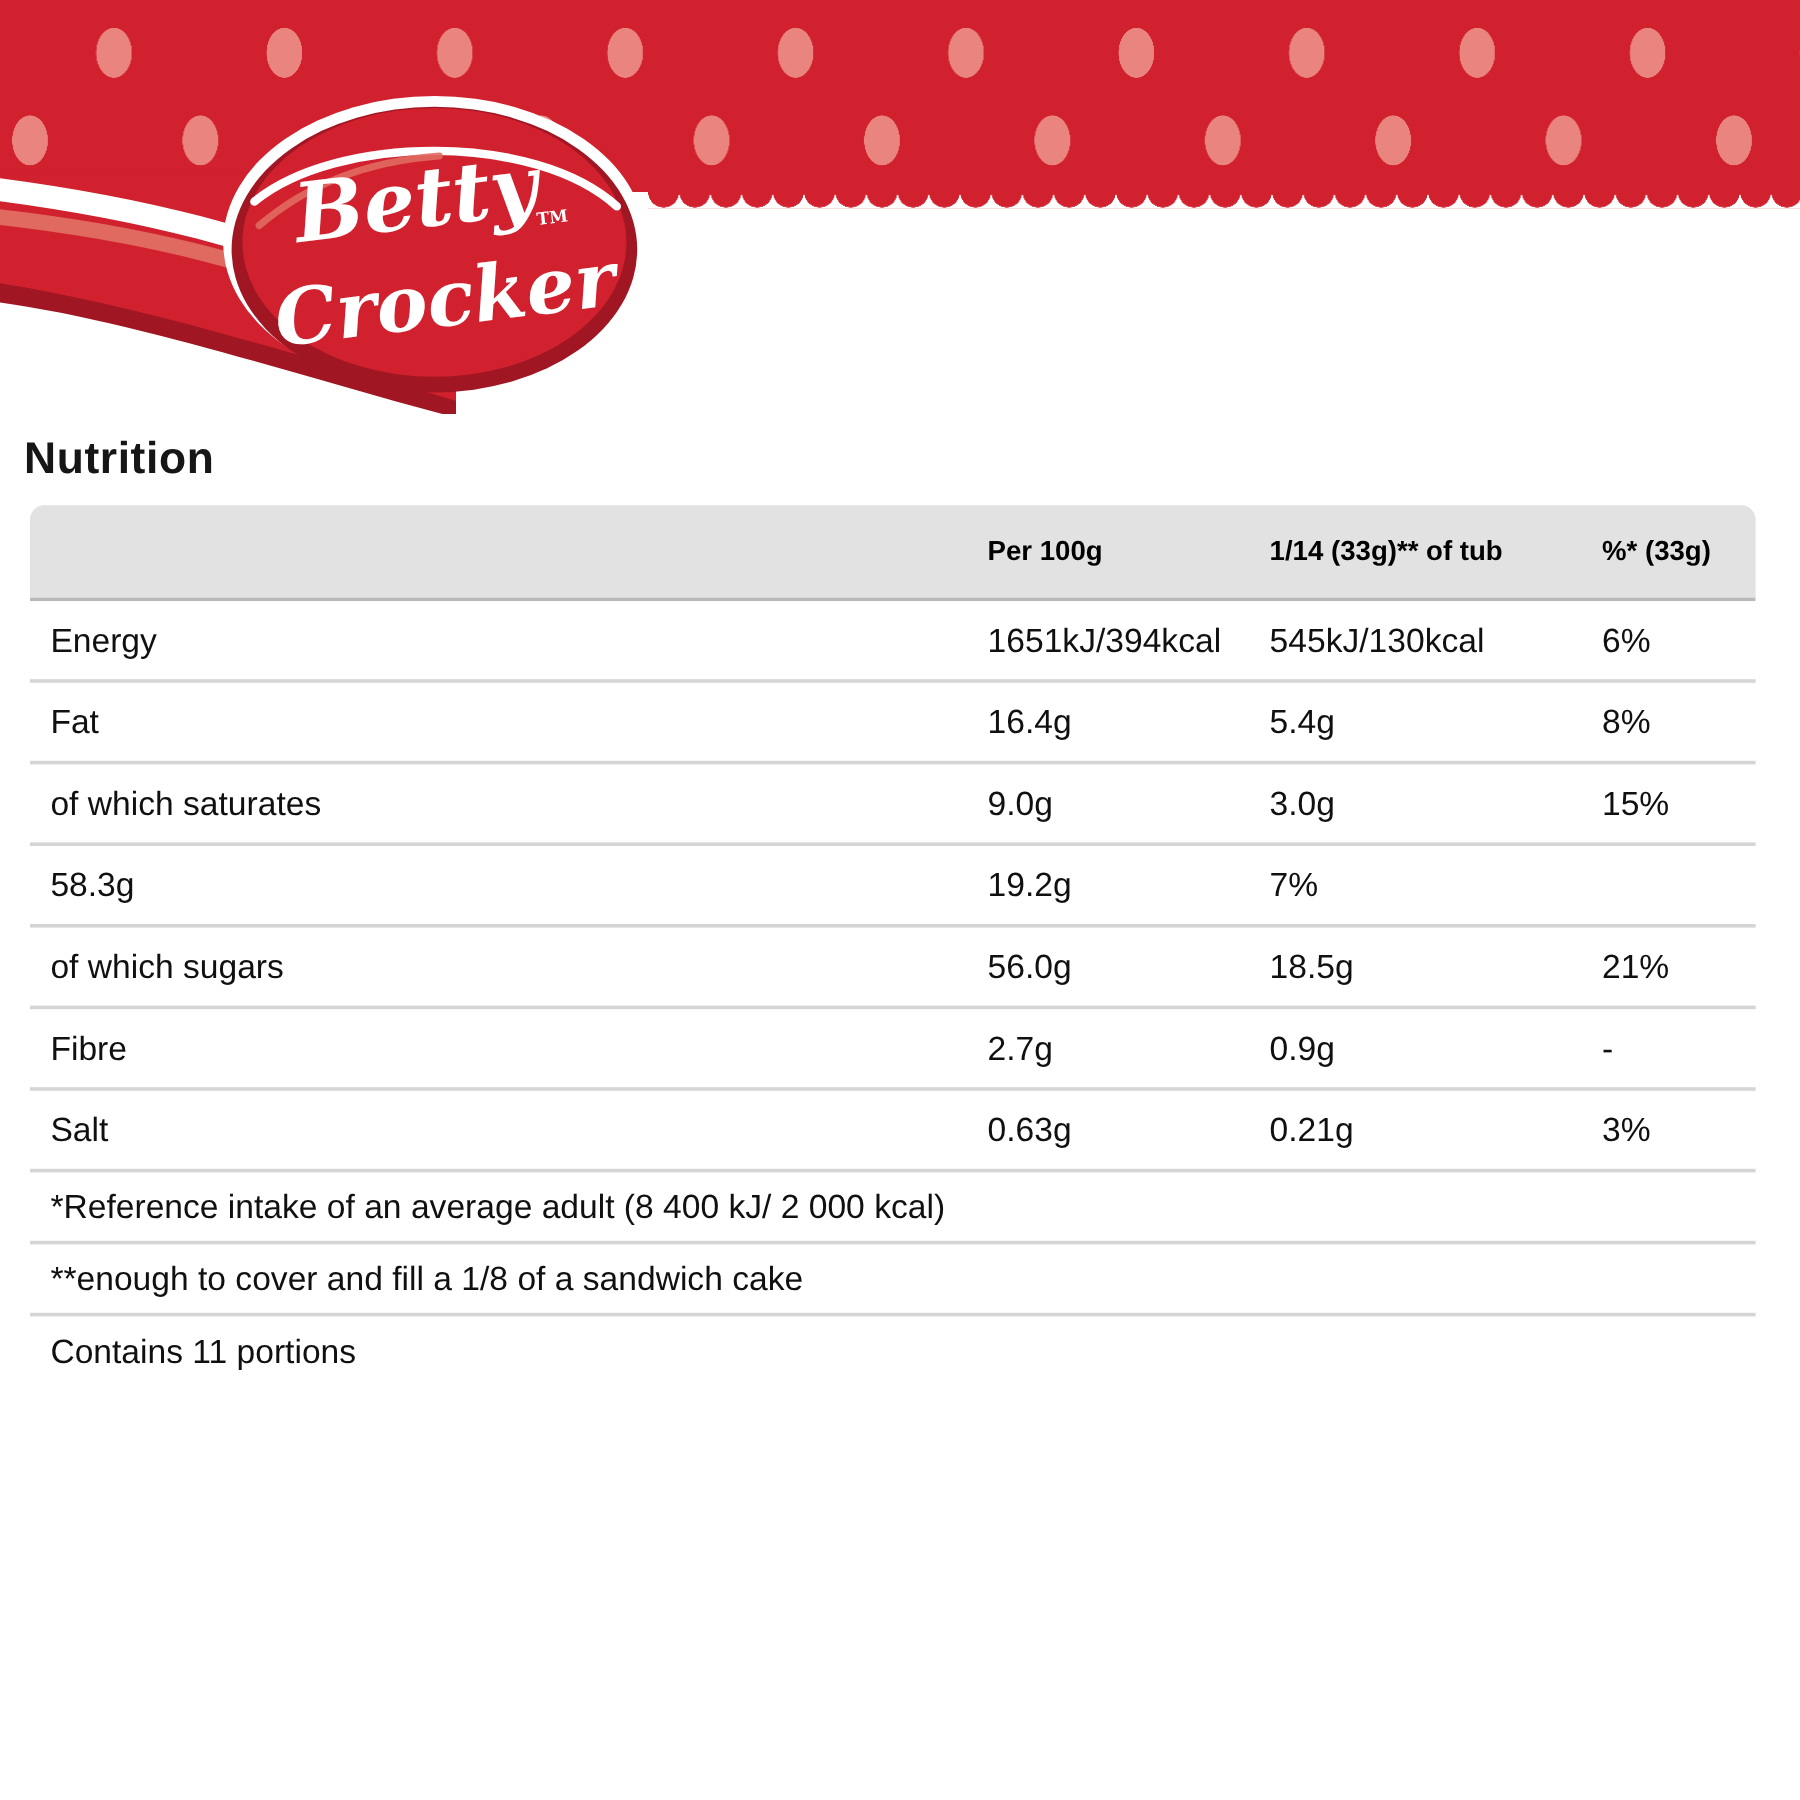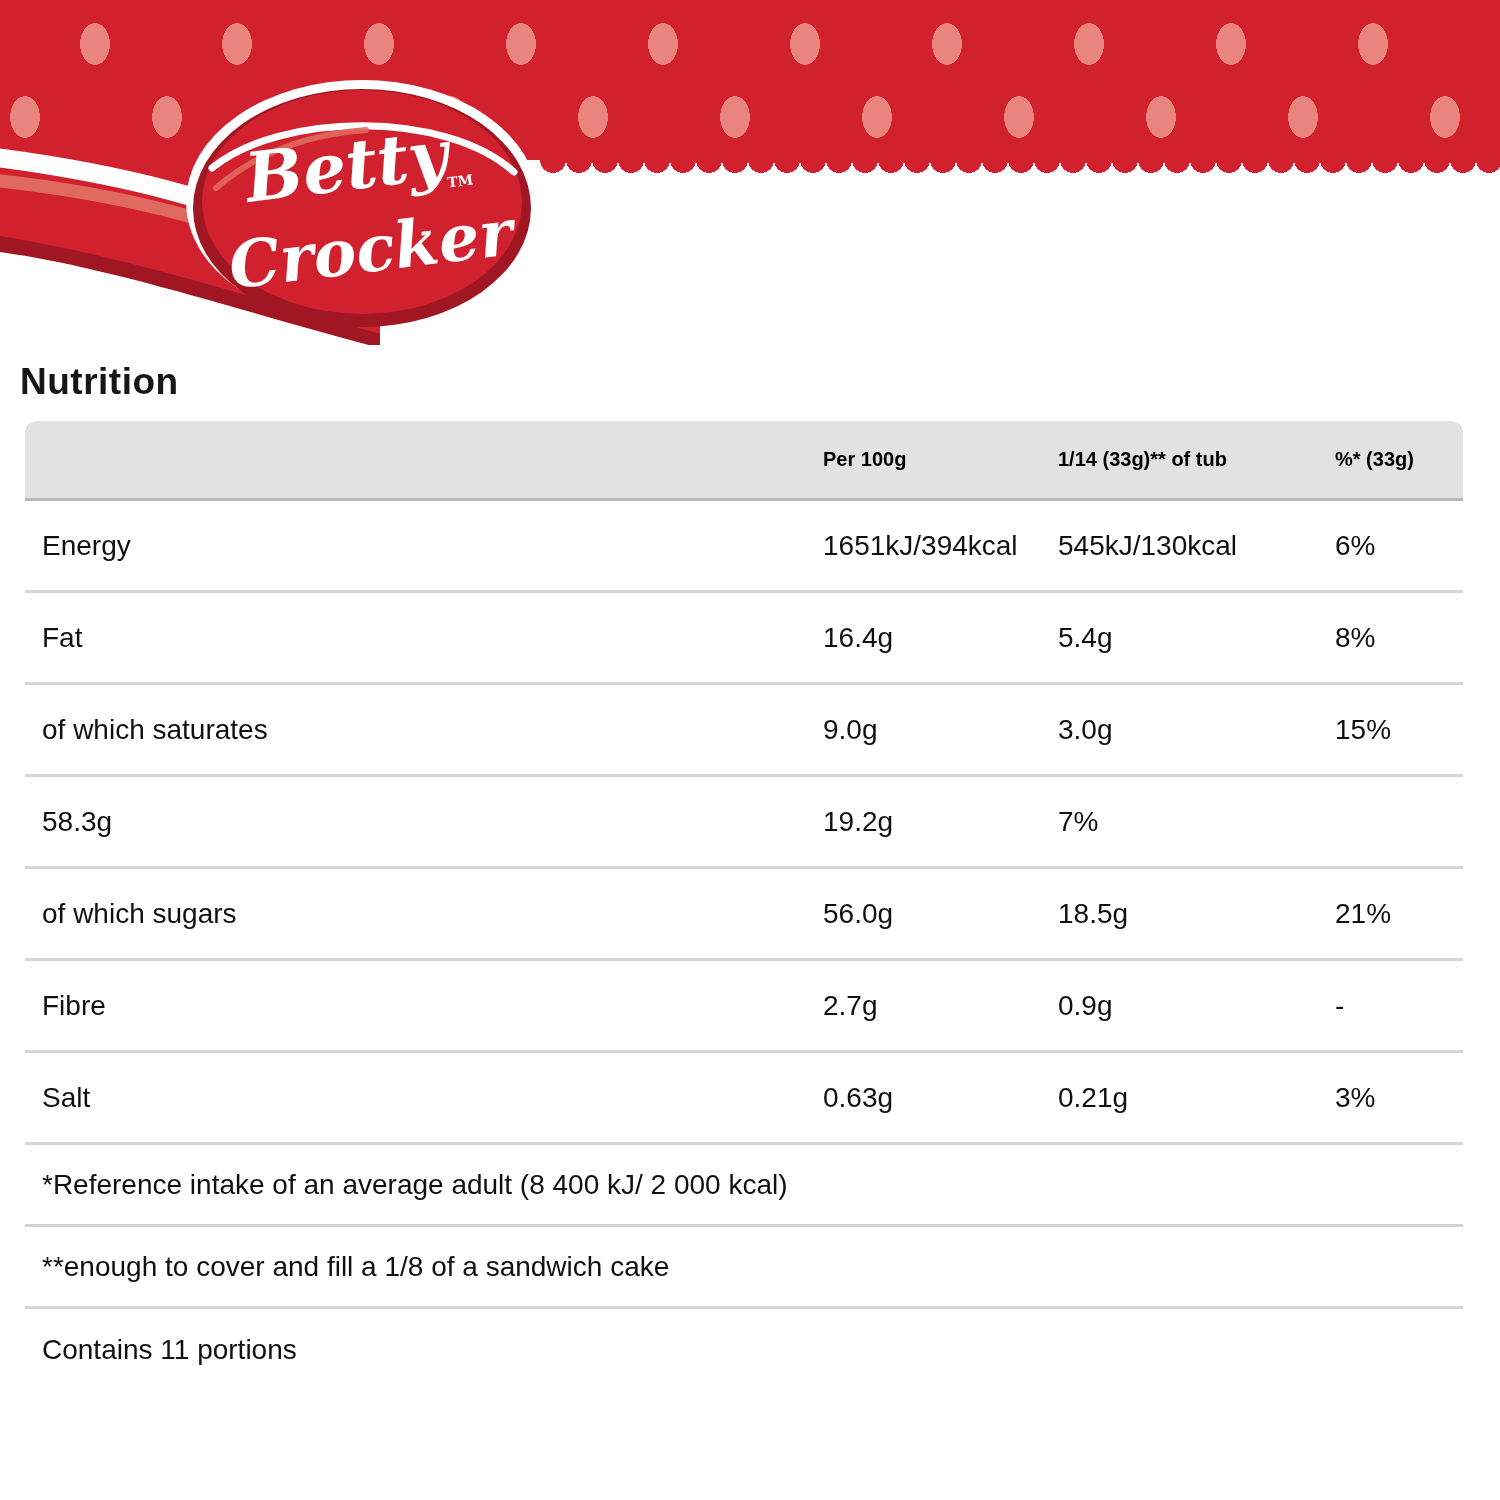--- a/index.html
+++ b/index.html
@@ -25,26 +25,26 @@
   .spoon{position:absolute;top:0;left:0;}
 
   
   .title{margin:10px 0 0 20px;font-size:37px;line-height:54px;font-weight:600;color:#161616;letter-spacing:.5px;}
   .table{width:1438px;margin:12px 0 0 25px;}
   .thead,.tr{display:grid;grid-template-columns:798px 235px 277px 1fr;align-items:center;box-sizing:border-box;}
   .thead{
     height:80px;background:var(--header-gray,#E2E2E2);
     border-radius:12px 12px 0 0;
     border-bottom:3px solid var(--header-border,#B9B9B9);
-    font-weight:bold;font-size:20px;color:#000;
+    font-weight:bold;font-size:23px;color:#000;
   }
   .thead .th:first-child{padding-left:17px;}
-  .tr{height:92px;border-bottom:3px solid var(--row-border,#D5D5D5);font-size:28px;color:#101010;}
+  .tr{height:68px;border-bottom:3px solid var(--row-border,#D5D5D5);font-size:28px;color:#101010;}
   .tr .td:first-child{padding-left:17px;}
-  .tr.foot{grid-template-columns:1fr;height:82px;}
+  .tr.foot{grid-template-columns:1fr;height:60px;}
   #footnotes .tr.foot:last-child{border-bottom:none;}
 </style>
 </head>
 <body>
 
 <div class="page">
 
   <header class="brand-header">
     <div class="banner"></div>
     <div class="scallop"></div>

